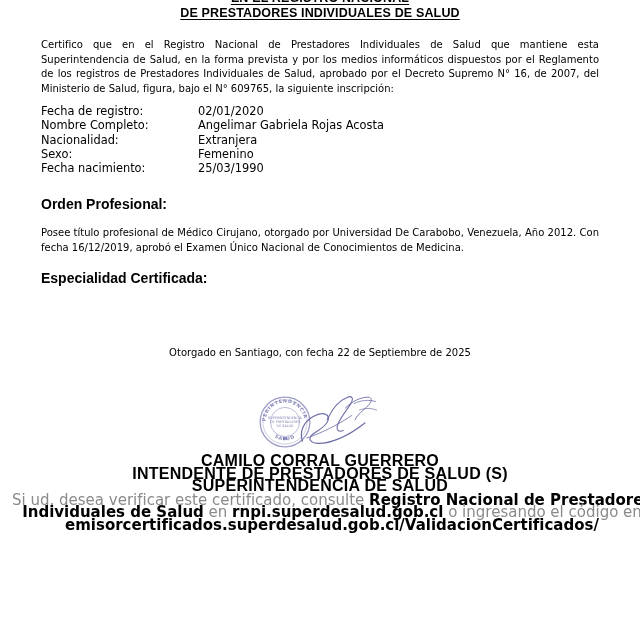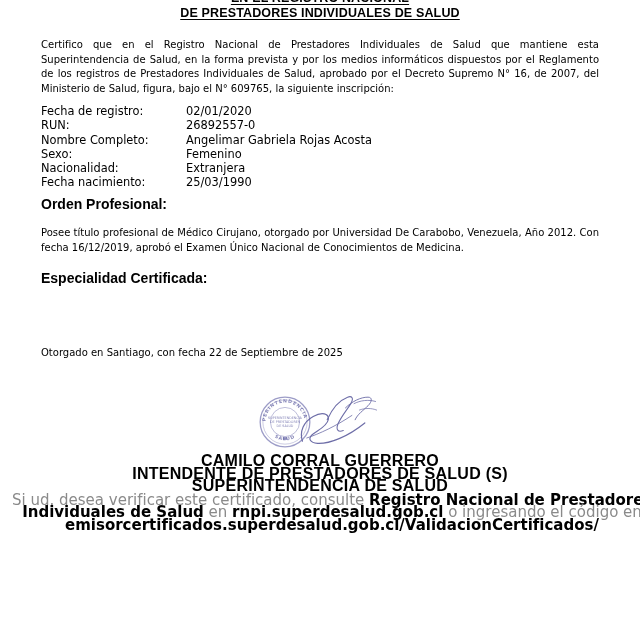--- a/index.html
+++ b/index.html
@@ -65,21 +65,21 @@
     font-size: 11.4px;
     line-height: 14.3px;
   }
   .fields td {
     padding: 0;
     vertical-align: top;
     white-space: nowrap;
   }
   .fields td.label {
     width: 145px;
-    padding-right: 0;
+    padding-right: 12px;
   }
 
   
   .heading {
     font-family: "Liberation Sans", sans-serif;
     font-weight: bold;
     font-size: 14px;
     line-height: 14.6px;
     margin: 0;
   }
@@ -159,36 +159,32 @@
   </div>
 
   <div class="col" style="top:104px;">
     <table class="fields">
       <tbody>
         <tr>
           <td class="label">Fecha de registro:</td>
           <td class="value">02/01/2020</td>
         </tr>
         <tr>
-          <td class="label">RUN:</td>
-          <td class="value">26892557-0</td>
-        </tr>
-        <tr>
           <td class="label">Nombre Completo:</td>
           <td class="value">Angelimar Gabriela Rojas Acosta</td>
         </tr>
         <tr>
+          <td class="label">Nacionalidad:</td>
+          <td class="value">Extranjera</td>
+        </tr>
+        <tr>
           <td class="label">Sexo:</td>
           <td class="value">Femenino</td>
         </tr>
         <tr>
-          <td class="label">Nacionalidad:</td>
-          <td class="value">Extranjera</td>
-        </tr>
-        <tr>
           <td class="label">Fecha nacimiento:</td>
           <td class="value">25/03/1990</td>
         </tr>
       </tbody>
     </table>
   </div>
 
   <div class="col" style="top:197px;">
     <div class="heading">Orden Profesional:</div>
   </div>
@@ -196,21 +192,21 @@
   <div class="col" style="top:226px;">
     <p class="para last-justify">Posee título profesional de Médico Cirujano, otorgado por Universidad De Carabobo, Venezuela, Año 2012. Con fecha 16/12/2019, aprobó el Examen Único Nacional de Conocimientos de Medicina.</p>
   </div>
 
   <div class="col" style="top:271px;">
     <div class="heading">Especialidad Certificada:</div>
   </div>
 
 
   <div class="col" style="top:346px;">
-    <p class="para" style="text-align:left;">Otorgado en Santiago, con fecha 22 de Septiembre de 2025</p>
+    <p class="para" style="text-align:center;">Otorgado en Santiago, con fecha 22 de Septiembre de 2025</p>
   </div>
 
   <div class="sig-area">
 
     <div class="seal">
       <svg width="54" height="54" viewBox="0 0 100 100">
         <defs>
           <path id="sealArcTop" d="M 14,50 A 36,36 0 0 1 86,50" fill="none"></path>
           <path id="sealArcBot" d="M 16,50 A 34,34 0 0 0 84,50" fill="none"></path>
         </defs>

